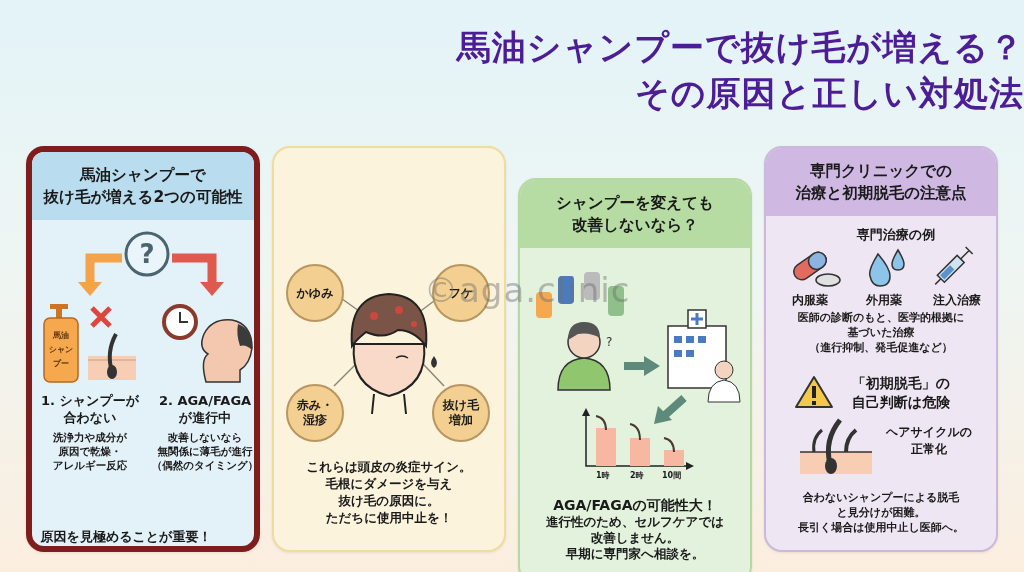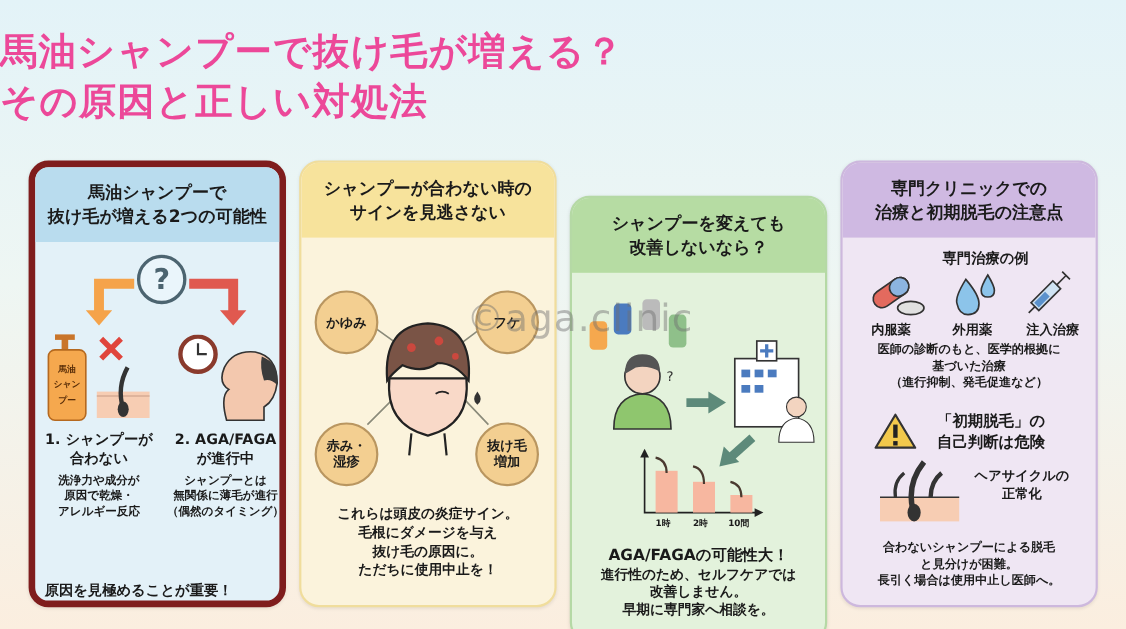--- a/index.html
+++ b/index.html
@@ -5,22 +5,22 @@
   * { box-sizing: border-box; margin: 0; padding: 0; }
   html, body { width: 1024px; height: 572px; overflow: hidden; }
   body {
     font-family: "DejaVu Sans", sans-serif;
     background: linear-gradient(180deg, #e3f3f8 0%, #eef6f3 45%, #fbeedf 100%);
     color: #1a1a1a;
     position: relative;
   }
   .title {
     position: absolute; left: 0; top: 24px; width: 1024px;
-    text-align: left; font-weight: bold; font-size: 34px; line-height: 46px;
-    letter-spacing: 1px; color: #ec4899;
+    text-align: right; font-weight: bold; font-size: 34px; line-height: 46px;
+    letter-spacing: 1px; color: #4c1d95;
   }
   .card {
     position: absolute; top: 146px; height: 406px; width: 234px;
     border-radius: 18px; overflow: hidden;
     box-shadow: 0 1px 3px rgba(0,0,0,0.08);
   }
   .card-head {
     height: 68px; display: flex; align-items: center; justify-content: center;
     text-align: center; font-weight: bold; font-size: 15.5px; line-height: 22px;
     padding: 0 6px;
@@ -96,36 +96,30 @@
       <div style="font-size:10.5px;line-height:14px;margin-top:4px">
         <div>洗浄力や成分が</div>
         <div>原因で乾燥・</div>
         <div>アレルギー反応</div>
       </div>
     </div>
     <div class="abs txt-c" style="left:114px;top:172px;width:118px;font-size:13px;line-height:17px">
       <div>2. AGA/FAGA</div>
       <div>が進行中</div>
       <div style="font-size:10.5px;line-height:14px;margin-top:4px">
-        <div>シャンプーとは</div>
+        <div>改善しないなら</div>
         <div>無関係に薄毛が進行</div>
         <div>（偶然のタイミング）</div>
       </div>
     </div>
     <div class="abs txt-c" style="left:0;top:308px;width:188px;font-size:13px">原因を見極めることが重要！</div>
   </div>
 </div>
 
 <div class="card c2">
-  <div class="card-head">
-    <div>
-        <div>シャンプーが合わない時の</div>
-        <div>サインを見逃さない</div>
-      </div>
-  </div>
   <div class="card-body">
     <svg class="abs" style="left:40px;top:30px" width="150" height="170">
       <path d="M10 40 L52 70 M140 40 L100 70 M20 140 L60 100 M130 140 L92 100" stroke="#8a8a7a" stroke-width="1.5"></path>
       <path d="M40 98 Q36 140 75 150 Q114 140 110 98 Z" fill="#f9d9c8" stroke="#222" stroke-width="2"></path>
       <path d="M60 148 L58 168 M90 148 L92 168" stroke="#222" stroke-width="2"></path>
       <path d="M38 100 Q34 50 75 48 Q116 50 112 100 Q100 84 84 84 Q70 94 52 86 Q42 94 38 100 Z" fill="#7a5446" stroke="#222" stroke-width="2"></path>
       <circle cx="60" cy="70" r="4" fill="#e0453c" opacity="0.8"></circle>
       <circle cx="85" cy="64" r="4" fill="#e0453c" opacity="0.8"></circle>
       <circle cx="100" cy="78" r="3" fill="#e0453c" opacity="0.8"></circle>
       <path d="M82 112 Q88 108 94 112" stroke="#222" stroke-width="1.5" fill="none"></path>

